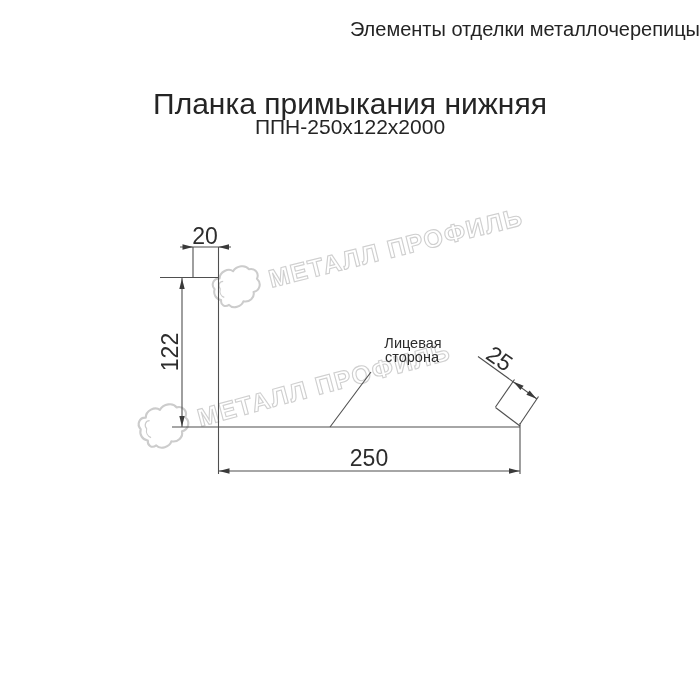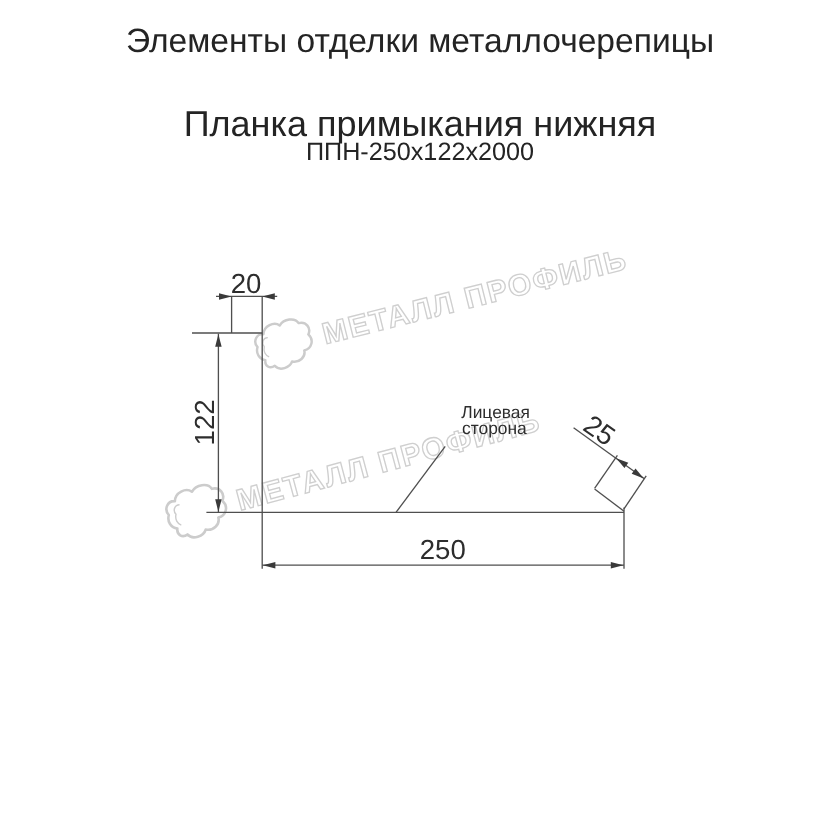--- a/index.html
+++ b/index.html
@@ -1,19 +1,19 @@
 <!DOCTYPE html>
 <html><head>
 <meta charset="utf-8">
 <style>
   html,body{margin:0;padding:0;background:#ffffff;}
   .page{position:relative;width:700px;height:700px;background:#ffffff;overflow:hidden;
         font-family:"Liberation Sans",sans-serif;}
-  .title{position:absolute;top:18px;left:0;width:700px;text-align:center;
-         font-size:28px;color:#242424;letter-spacing:0px;}
+  .title{position:absolute;top:18px;left:0;width:700px;text-align:right;
+         font-size:20px;color:#242424;letter-spacing:0px;}
   .subtitle{position:absolute;top:87px;left:0;width:700px;text-align:center;
             font-size:30px;color:#242424;}
   .model{position:absolute;top:115px;left:0;width:700px;text-align:center;
          font-size:21px;color:#242424;}
   .footer{position:absolute;left:18px;top:649px;font-size:12px;line-height:17px;color:#2e2e2e;}
   
   .wm{position:absolute;display:flex;align-items:center;gap:7px;z-index:1;}
   .wm-text{font-size:25px;font-weight:700;letter-spacing:1.5px;white-space:nowrap;
            color:transparent;-webkit-text-stroke:1.1px #cfcfcf;}
   .wm1{left:211px;top:265px;transform:rotate(-14deg);transform-origin:26px 22px;}

